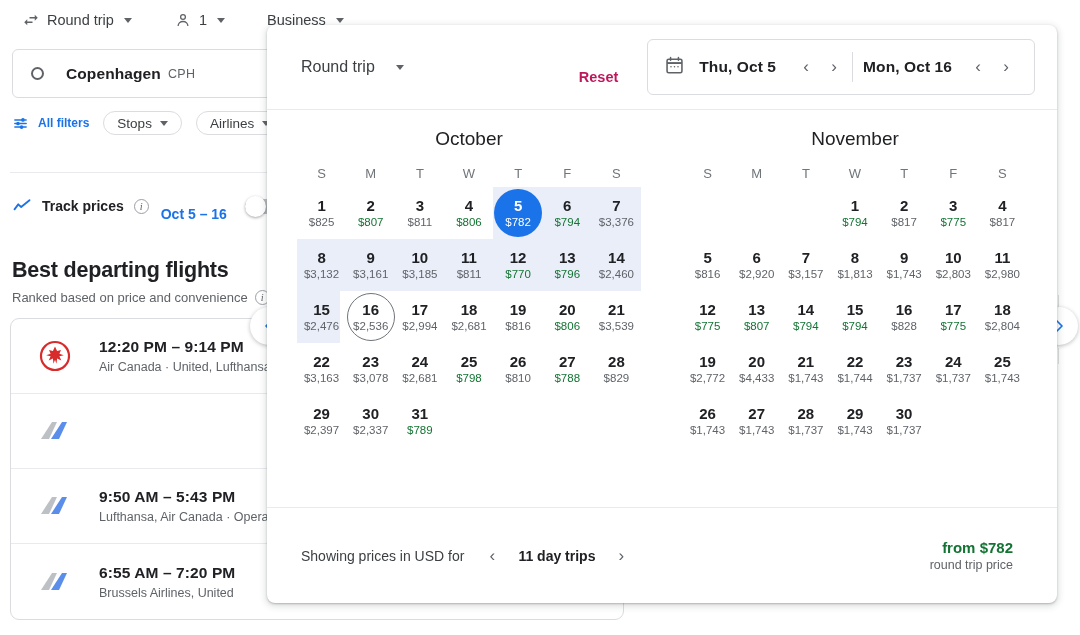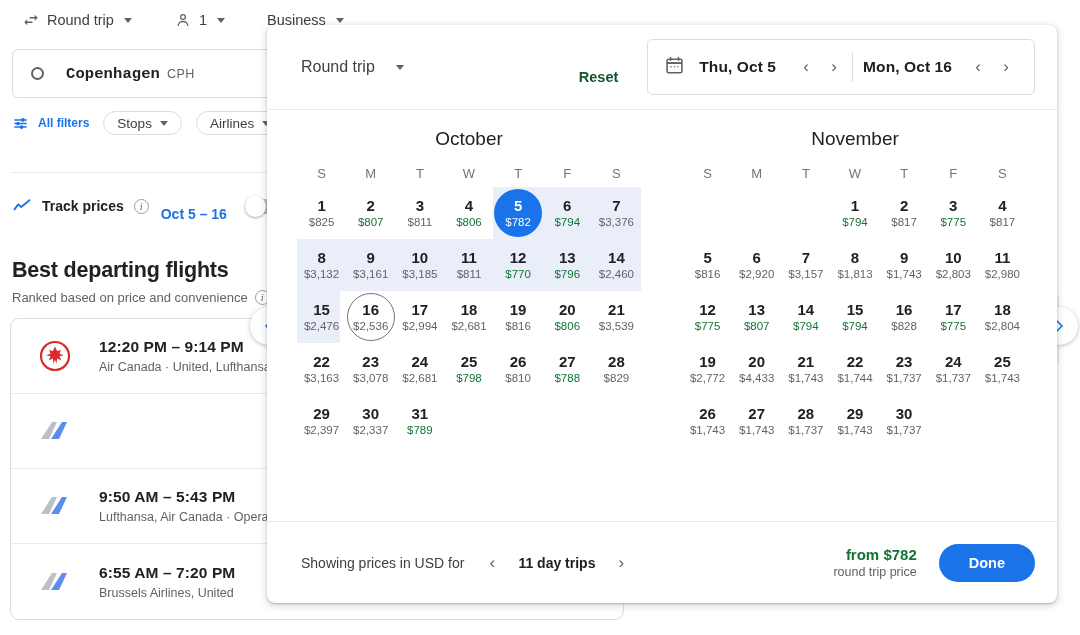--- a/index.html
+++ b/index.html
@@ -29,21 +29,21 @@
     position: absolute; left: 12px; top: 49px;
     width: 600px; height: 49px;
     border: 1px solid #dadce0; border-radius: 6px;
     display: flex; align-items: center; padding: 0 18px;
     background: #fff;
   }
   .origin-dot {
     width: 13px; height: 13px; border-radius: 50%;
     border: 2.3px solid #5f6368; margin-right: 22px; flex: none;
   }
-  .origin-city { font-size: 15.5px; color: #202124; font-weight: 600; letter-spacing: .1px; font-family: Liberation Mono, monospace; }
+  .origin-city { font-size: 15.5px; color: #202124; font-weight: 600; letter-spacing: .1px; }
   .origin-code { font-size: 12.5px; color: #5f6368; margin-left: 7px; letter-spacing: .4px; }
 
   .filters-row {
     position: absolute; left: 12px; top: 111px;
     display: flex; align-items: center; gap: 14px;
   }
   .all-filters { display: flex; align-items: center; gap: 9px; cursor: pointer; }
   .all-filters-label { color: #1a73e8; font-size: 12px; font-weight: 600; }
   .chip {
     border: 1px solid #dadce0; border-radius: 16px; height: 24px;
@@ -104,21 +104,21 @@
     box-shadow: 0 2px 6px 2px rgba(60,64,67,.15), 0 1px 2px rgba(60,64,67,.3);
     z-index: 5; display: flex; flex-direction: column;
   }
 
   .dlg-header {
     height: 85px; display: flex; align-items: center;
     padding: 0 22px 0 34px; border-bottom: 1px solid #e8eaed;
   }
   .trip-select { display: flex; align-items: center; gap: 18px; cursor: pointer; }
   .trip-select-label { font-size: 16px; color: #3c4043; }
-  .reset-btn { color: #14532d; font-size: 14.5px; font-weight: 600; margin-left: 175px; cursor: pointer; margin-top: 19px; }
+  .reset-btn { color: #be185d; font-size: 14.5px; font-weight: 600; margin-left: 175px; cursor: pointer; margin-top: 19px; }
 
   .date-fields {
     margin-left: auto; border: 1px solid #dadce0; border-radius: 6px;
     height: 56px; display: flex; align-items: center; padding: 0 14px 0 16px;
   }
   .cal-icon { margin-right: 14px; }
   .date-text { font-size: 15.5px; color: #202124; font-weight: 600; letter-spacing: .1px; }
   .chev { width: 28px; text-align: center; color: #5f6368; font-size: 17px; cursor: pointer; user-select: none; }
   .vbar { width: 1px; height: 30px; background: #dadce0; margin: 0 10px 0 4px; }
 
@@ -147,21 +147,21 @@
     background: #1a73e8; top: 2px; left: 50%; transform: translateX(-50%); z-index: 1;
   }
   .cell.selected .daynum, .cell.selected .price { color: #fff; }
 
   .cell.focused .focus-circle {
     position: absolute; width: 48px; height: 48px; border-radius: 50%;
     border: 1.4px solid #70757a; top: 2px; left: 50%; transform: translateX(-50%); z-index: 1;
   }
 
   .dlg-footer {
-    height: 82px; display: flex; align-items: center;
+    height: 96px; display: flex; align-items: center;
     padding: 0 22px 0 34px; border-top: 1px solid #e8eaed;
   }
   .footer-note { font-size: 14px; color: #3c4043; }
   .trip-len-nav { display: flex; align-items: center; gap: 4px; margin-left: 14px; }
   .trip-len { font-size: 14px; font-weight: 700; color: #202124; padding: 0 8px; }
   .price-summary { margin-left: auto; text-align: right; margin-right: 22px; }
   .from-price { font-size: 15px; color: #137333; font-weight: 600; }
   .rt-price { font-size: 12.5px; color: #5f6368; margin-top: 2px; }
   .done-btn {
     background: #1a73e8; color: #fff; border: none; border-radius: 19px;
@@ -654,16 +654,15 @@
       <span class="footer-note">Showing prices in USD for</span>
       <div class="trip-len-nav">
         <span class="chev">‹</span>
         <span class="trip-len">11 day trips</span>
         <span class="chev">›</span>
       </div>
       <div class="price-summary">
         <div class="from-price">from $782</div>
         <div class="rt-price">round trip price</div>
       </div>
-      <button class="done-btn">Done</button>
     </div>
   </div>
 </div>
 
 </body></html>

